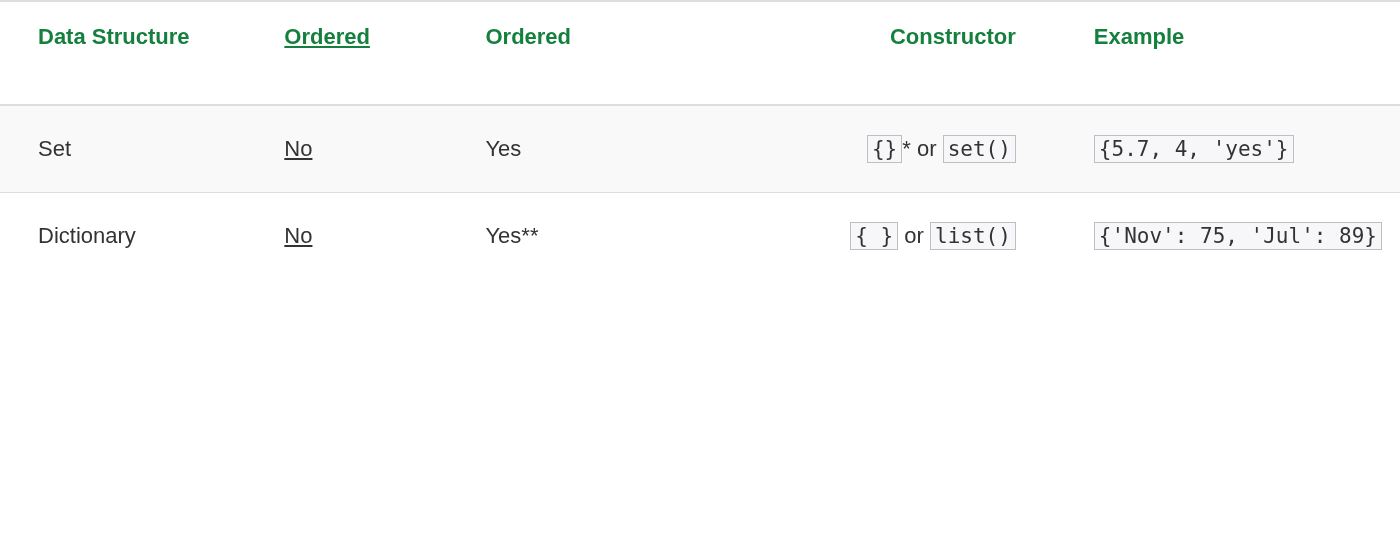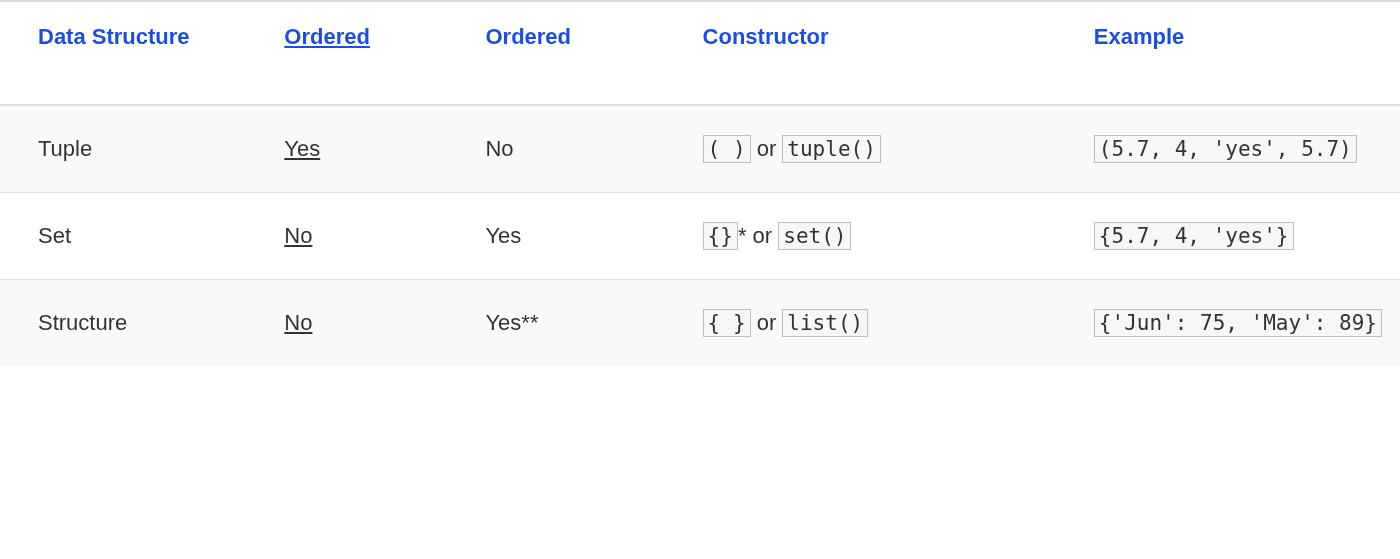--- a/index.html
+++ b/index.html
@@ -16,40 +16,40 @@
   table {
     border-collapse: collapse;
     width: 100%;
   }
   thead th {
     text-align: left;
     font-weight: 700;
     padding: 22px 18px 54px 38px;
     border-top: 2px solid #dddddd;
     border-bottom: 2px solid #dddddd;
-    color: #1d4ed8;
+    color: #15803d;
     background: #ffffff;
     white-space: nowrap;
   }
   tbody td {
     padding: 30px 18px 30px 38px;
     border-top: 1px solid #dddddd;
     vertical-align: middle;
     color: #333333;
   }
   tbody tr:nth-child(odd) td {
     background: #f9f9f9;
   }
   tbody tr:nth-child(even) td {
     background: #ffffff;
   }
   .col-ds    { width: 200px; }
   .col-ord   { width: 160px; text-decoration: underline; }
   .col-mut   { width: 180px; }
-  .col-con   { width: 360px; }
+  .col-con   { width: 360px; text-align: right; }
   .col-ex    { width: auto; padding-left: 60px; }
   thead th.col-ex { padding-left: 60px; }
 
   code.box {
     font-family: Menlo, Consolas, "DejaVu Sans Mono", "Liberation Mono", "Courier New", monospace;
     font-size: 21px;
     color: #333333;
     background: #f7f7f9;
     border: 1.5px solid #bfbfc3;
     padding: 1px 4px;
@@ -66,57 +66,44 @@
         <th class="col-ds">Data Structure</th>
         <th class="col-ord">Ordered</th>
         <th class="col-mut">Ordered</th>
         <th class="col-con">Constructor</th>
         <th class="col-ex">Example</th>
       </tr>
     </thead>
     <tbody>
 
 
-      <tr>
-        <td class="col-ds">Tuple</td>
-        <td class="col-ord">Yes</td>
-        <td class="col-mut">
-          <span>No</span><span></span>
-        </td>
-        <td class="col-con">
-          <code class="box">( )</code><span></span><span> or </span><code class="box">tuple()</code>
-        </td>
-        <td class="col-ex">
-          <code class="box">(5.7, 4, 'yes', 5.7)</code>
-        </td>
-      </tr>
 
       <tr>
         <td class="col-ds">Set</td>
         <td class="col-ord">No</td>
         <td class="col-mut">
           <span>Yes</span><span></span>
         </td>
         <td class="col-con">
           <code class="box">{}</code><span>*</span><span> or </span><code class="box">set()</code>
         </td>
         <td class="col-ex">
           <code class="box">{5.7, 4, 'yes'}</code>
         </td>
       </tr>
 
       <tr>
-        <td class="col-ds">Structure</td>
+        <td class="col-ds">Dictionary</td>
         <td class="col-ord">No</td>
         <td class="col-mut">
           <span>Yes</span><span>**</span>
         </td>
         <td class="col-con">
           <code class="box">{ }</code><span></span><span> or </span><code class="box">list()</code>
         </td>
         <td class="col-ex">
-          <code class="box">{'Jun': 75, 'May': 89}</code>
+          <code class="box">{'Nov': 75, 'Jul': 89}</code>
         </td>
       </tr>
 
     </tbody>
   </table>
 </div>
 
 </body></html>

